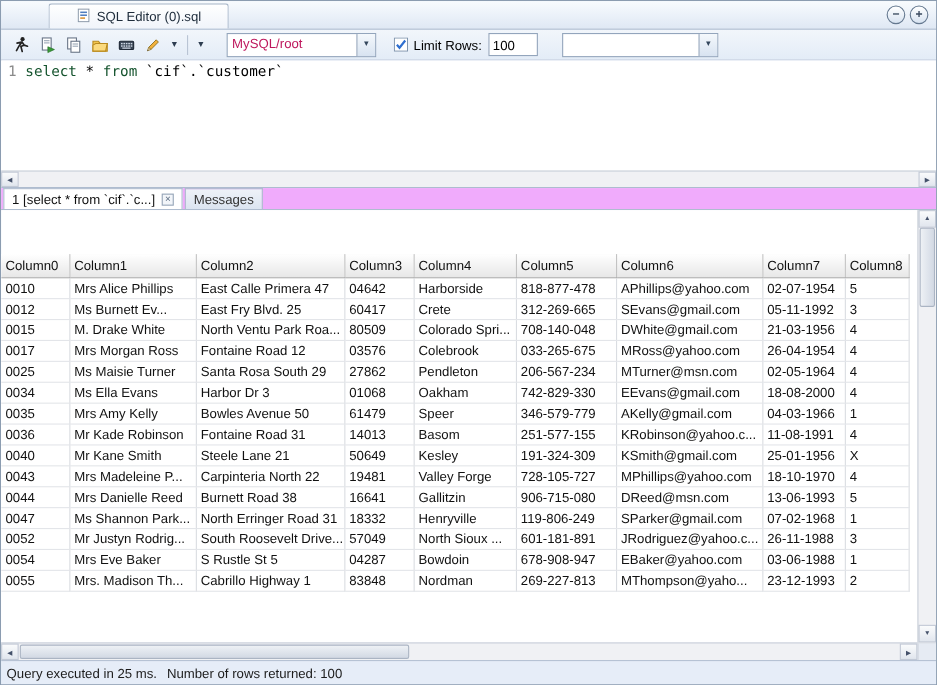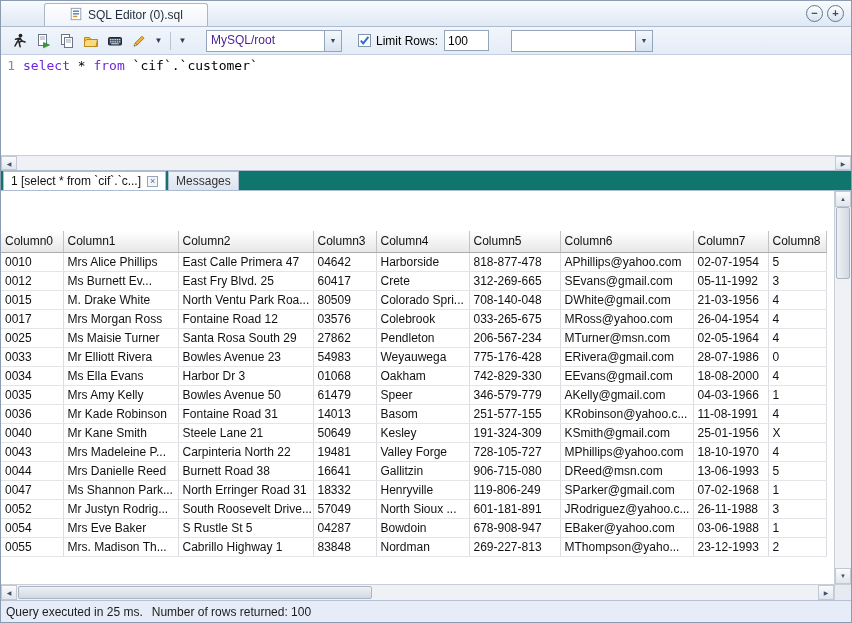--- a/index.html
+++ b/index.html
@@ -15,50 +15,50 @@
   .circlebtn { width:17px; height:17px; border:1px solid #64788f; border-radius:50%; background:linear-gradient(#ffffff,#d7e3f1); display:flex; align-items:center; justify-content:center; font-size:11px; font-weight:bold; color:#3c4c60; line-height:1; cursor:default; }
 
   
   .toolbar { height:28px; flex:0 0 28px; display:flex; align-items:center; padding:0 6px; background:linear-gradient(#f2f6fb,#e3ecf7); border-bottom:1px solid #c3cfdf; }
   .tbtn { width:24px; height:24px; display:flex; align-items:center; justify-content:center; border:1px solid transparent; border-radius:2px; }
   .tbtn.narrow { width:15px; }
   .tbtn svg { display:block; }
   .tsep { width:1px; height:18px; background:#b9c4d4; margin:0 4px; }
   .chev { font-size:8px; color:#2e3d50; }
   .combo { height:22px; background:#fff; border:1px solid #93a5bc; display:flex; align-items:stretch; }
-  .combo .val { flex:1; padding:2px 4px 0 4px; overflow:hidden; white-space:nowrap; color:#4c1d95; }
+  .combo .val { flex:1; padding:2px 4px 0 4px; overflow:hidden; white-space:nowrap; color:#be185d; }
   .combo .cbtn { width:17px; background:linear-gradient(#f4f8fc,#d8e3f1); border-left:1px solid #93a5bc; display:flex; align-items:center; justify-content:center; font-size:7px; color:#33465c; }
   .combo1 { width:136px; margin-left:16px; }
   .combo2 { width:142px; margin-left:22px; }
   .chkwrap { display:flex; align-items:center; gap:5px; margin-left:16px; }
   .chkwrap svg { display:block; }
   .limitinput { width:45px; height:21px; border:1px solid #93a5bc; padding:0 3px; font-family:"Liberation Sans",sans-serif; font-size:12px; margin-left:6px; }
 
   
   .editor { height:116px; flex:0 0 116px; background:#fff; border-bottom:1px solid #aebccf; display:flex; flex-direction:column; }
   .codearea { flex:1; display:flex; overflow:hidden; }
   .gutter { width:18px; text-align:right; padding:3px 4px 0 0; color:#8a8a8a; font-family:"DejaVu Sans Mono",monospace; font-size:13px; background:#ffffff; }
   .code { flex:1; padding:3px 0 0 4px; font-family:"DejaVu Sans Mono",monospace; font-size:13px; color:#000; white-space:pre; }
-  .tok-keyword { color:#6d28d9; }
+  .tok-keyword { color:#14532d; }
   .tok-plain { color:#000000; }
 
   
   .hscroll { height:15px; flex:0 0 15px; display:flex; align-items:stretch; background:#f0f1f4; border-top:1px solid #c9cfd9; }
   .rhscroll { height:16px; flex:0 0 16px; display:flex; align-items:stretch; background:#f0f1f4; border-top:1px solid #c9cfd9; }
   .sarrow { width:16px; display:flex; align-items:center; justify-content:center; font-size:6px; color:#44516a; background:linear-gradient(#fafbfc,#e1e6ee); border:1px solid #c2c9d6; }
   .strack { flex:1; position:relative; }
   .sthumb { position:absolute; top:1px; bottom:1px; left:1px; width:354px; background:linear-gradient(#eef1f5,#d2d9e4); border:1px solid #aab4c3; border-radius:2px; }
   .scorner { width:17px; background:#e6ebf3; border-left:1px solid #c9cfd9; }
   .vscroll { width:17px; flex:0 0 17px; background:#f0f1f4; border-left:1px solid #c9cfd9; display:flex; flex-direction:column; }
   .varrow { height:16px; display:flex; align-items:center; justify-content:center; font-size:6px; color:#44516a; background:linear-gradient(#fafbfc,#e1e6ee); border:1px solid #c2c9d6; }
   .vtrack { flex:1; position:relative; }
   .vthumb { position:absolute; left:1px; right:1px; top:0; height:72px; background:linear-gradient(90deg,#eef1f5,#d2d9e4); border:1px solid #aab4c3; border-radius:2px; }
 
   
-  .rtabs { height:20px; flex:0 0 20px; background:#0f766e; display:flex; align-items:flex-end; border-bottom:1px solid #aebccf; padding-left:2px; }
+  .rtabs { height:20px; flex:0 0 20px; background:#f0abfc; display:flex; align-items:flex-end; border-bottom:1px solid #aebccf; padding-left:2px; }
   .rtab { height:19px; padding:0 7px; display:flex; align-items:center; gap:6px; border:1px solid #aebccf; border-bottom:none; background:linear-gradient(#eef2f8,#dbe4f0); color:#333; margin-right:2px; }
   .rtab.active { background:#ffffff; color:#111; }
   .closebox { width:11px; height:11px; border:1px solid #97a5b8; display:flex; align-items:center; justify-content:center; font-size:9px; line-height:1; color:#5a6b80; background:#f2f5f9; }
 
   .gridarea { flex:1 1 auto; display:flex; overflow:hidden; background:#ffffff; }
   .tablewrap { flex:1; overflow:hidden; background:#ffffff;margin-top:40px; }
   table.results { border-collapse:collapse; table-layout:fixed; width:825px; font-size:12px; }
   table.results th { height:21px; background:linear-gradient(#ffffff,#e7e7e7); border-right:1px solid #c3c3c3; border-bottom:1px solid #adadad; font-weight:normal; text-align:left; padding:0 4px; white-space:nowrap; overflow:hidden; color:#111; }
   table.results td { height:19px; border-right:1px solid #dadde2; border-bottom:1px solid #e3e5e9; padding:0 4px; white-space:nowrap; overflow:hidden; color:#111; background:#fff; }
 
@@ -283,31 +283,20 @@
               <td>Ms Maisie Turner</td>
               <td>Santa Rosa South 29</td>
               <td>27862</td>
               <td>Pendleton</td>
               <td>206-567-234</td>
               <td>MTurner@msn.com</td>
               <td>02-05-1964</td>
               <td>4</td>
             </tr>
             <tr>
-              <td>0033</td>
-              <td>Mr Elliott Rivera</td>
-              <td>Bowles Avenue 23</td>
-              <td>54983</td>
-              <td>Weyauwega</td>
-              <td>775-176-428</td>
-              <td>ERivera@gmail.com</td>
-              <td>28-07-1986</td>
-              <td>0</td>
-            </tr>
-            <tr>
               <td>0034</td>
               <td>Ms Ella Evans</td>
               <td>Harbor Dr 3</td>
               <td>01068</td>
               <td>Oakham</td>
               <td>742-829-330</td>
               <td>EEvans@gmail.com</td>
               <td>18-08-2000</td>
               <td>4</td>
             </tr>

